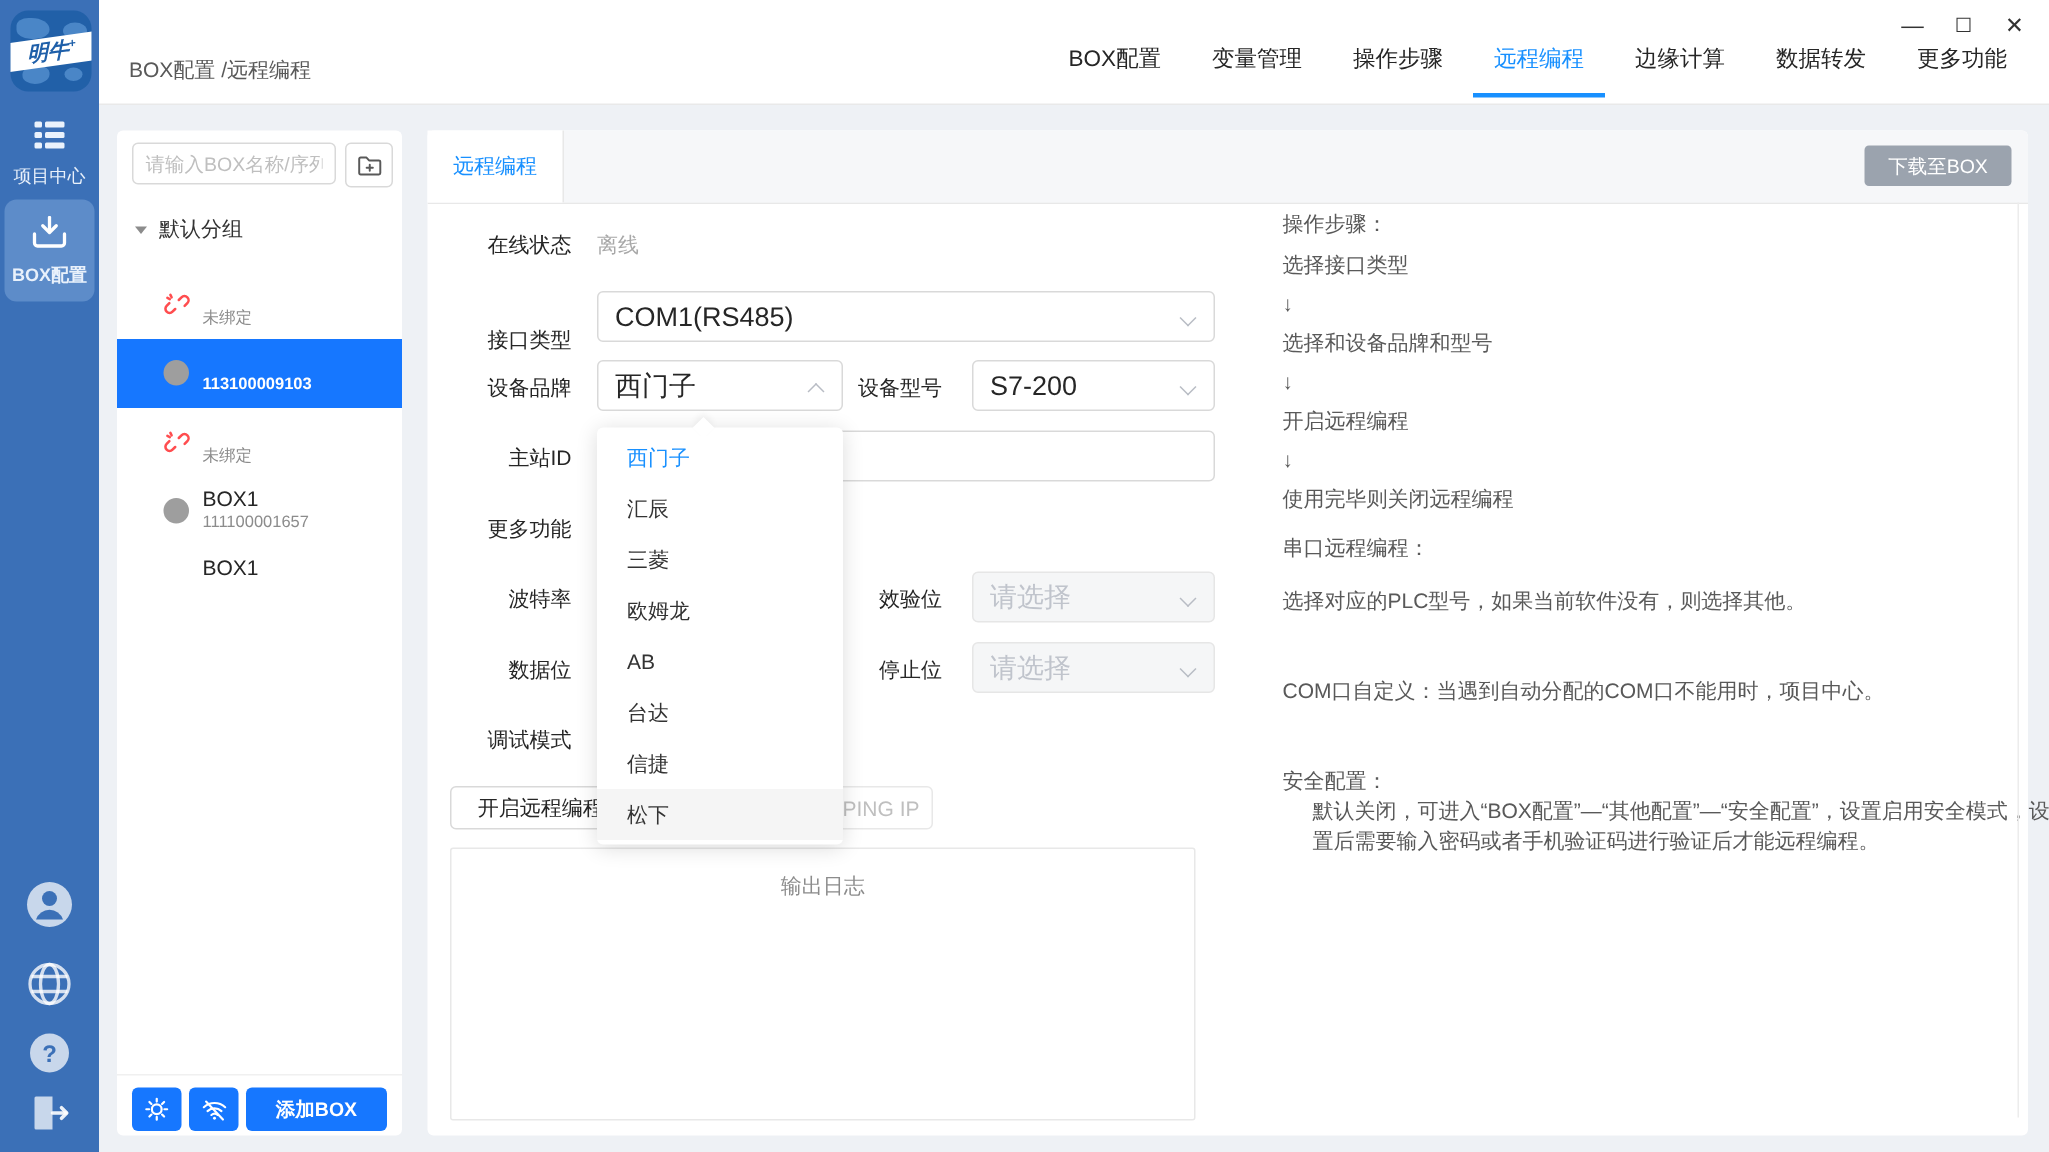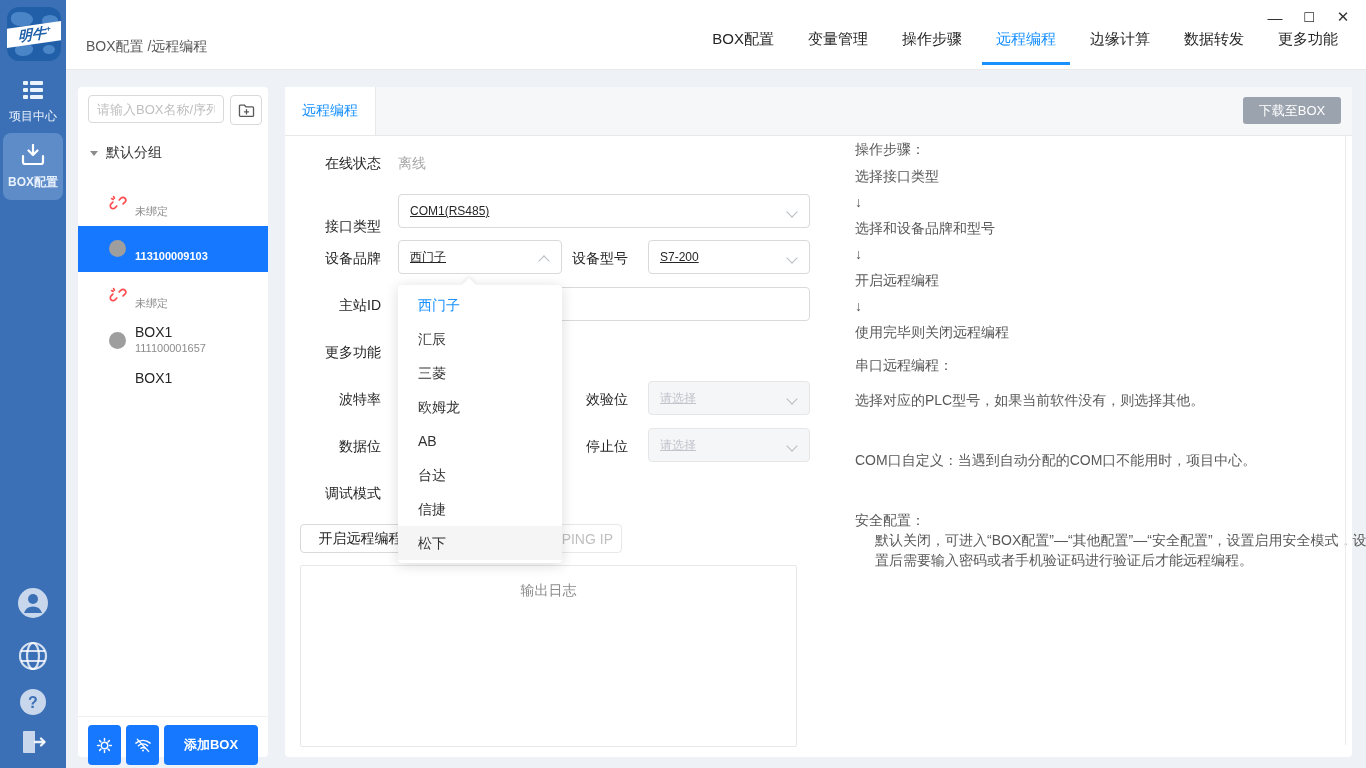--- a/index.html
+++ b/index.html
@@ -37,31 +37,31 @@
   .caret-down{width:0;height:0;border-left:4px solid transparent;border-right:4px solid transparent;border-top:5px solid #8c8c8c;}
   .box-item{position:absolute;left:0;width:190px;height:46px;cursor:pointer;}
   .box-item .ico{position:absolute;left:31px;top:14px;}
   .box-item .tt{position:absolute;left:57px;top:4px;font-size:14px;color:#262626;margin-top:48px;}
   .box-item .st{position:absolute;left:57px;top:24px;font-size:11px;color:#8c8c8c;}
   .box-item.selected{background:#1677ff;}
   .box-item.selected .tt{color:#fff;font-weight:bold;}
   .box-item.selected .st{color:#fff;font-weight:bold;}
   .dot{width:17px;height:17px;border-radius:50%;background:#9e9e9e;}
   .panel-foot{position:absolute;left:0;top:629px;width:190px;height:41px;border-top:1px solid #f0f0f0;}
-  .foot-btn{position:absolute;top:8px;height:40px;background:#1677ff;border:none;border-radius:4px;display:flex;align-items:center;justify-content:center;cursor:pointer;color:#fff;}
+  .foot-btn{position:absolute;top:8px;height:29px;background:#1677ff;border:none;border-radius:4px;display:flex;align-items:center;justify-content:center;cursor:pointer;color:#fff;}
   .add-btn{font-size:13px;font-weight:bold;font-family:inherit;}
   
   .main-panel{position:absolute;left:285px;top:87px;width:1067px;height:670px;background:#fff;border-radius:4px;}
   .mp-head{position:absolute;left:0;top:0;width:1067px;height:48px;background:#f6f7f9;border-bottom:1px solid #e8e8e8;border-radius:4px 4px 0 0;}
   .mp-tab{position:absolute;left:0;top:0;width:90px;height:48px;background:#fff;border-right:1px solid #e8e8e8;display:flex;align-items:center;justify-content:center;font-size:14px;color:#1890ff;cursor:pointer;}
   .dl-btn{position:absolute;right:11px;top:10px;width:98px;height:27px;background:#9ba3ae;color:#fff;border:none;border-radius:3px;font-size:13px;cursor:pointer;font-family:inherit;}
   .f-label{position:absolute;width:60px;text-align:right;font-size:14px;color:#262626;}
   .f-value{position:absolute;font-size:14px;color:#a8a8a8;}
   .select{position:absolute;height:34px;border:1px solid #d9d9d9;border-radius:4px;background:#fff;display:flex;align-items:center;padding:0 28px 0 11px;box-sizing:border-box;cursor:pointer;}
-  .select .tx{font-size:12px;color:#262626;text-decoration:underline;}
+  .select .tx{font-size:18px;color:#262626;}
   .select.disabled{background:#f5f6f7;border-color:#e6e6e6;cursor:not-allowed;}
   .select.disabled .tx{color:#c0c4cc;}
   .chev{position:absolute;right:13px;top:13px;width:7px;height:7px;border-right:1.4px solid #b8bcc4;border-bottom:1.4px solid #b8bcc4;transform:rotate(45deg);}
   .chev.up{transform:rotate(-135deg);top:16px;}
   .t-input{position:absolute;height:34px;border:1px solid #d9d9d9;border-radius:4px;background:#fff;box-sizing:border-box;font-size:14px;padding:0 11px;outline:none;font-family:inherit;}
   .w-btn{position:absolute;height:29px;border:1px solid #d9d9d9;border-radius:4px;background:#fff;font-size:14px;color:#262626;cursor:pointer;font-family:inherit;}
   .ping-btn{border-color:#e8e8e8;color:#bfbfbf;display:flex;align-items:center;justify-content:flex-end;padding-right:8px;box-sizing:border-box;cursor:not-allowed;}
   .log-box{position:absolute;left:15px;top:478px;width:495px;height:180px;border:1px solid #e8e8e8;border-radius:2px;text-align:center;}
   .log-box span{display:inline-block;margin-top:16px;font-size:14px;color:#8c8c8c;}
   

